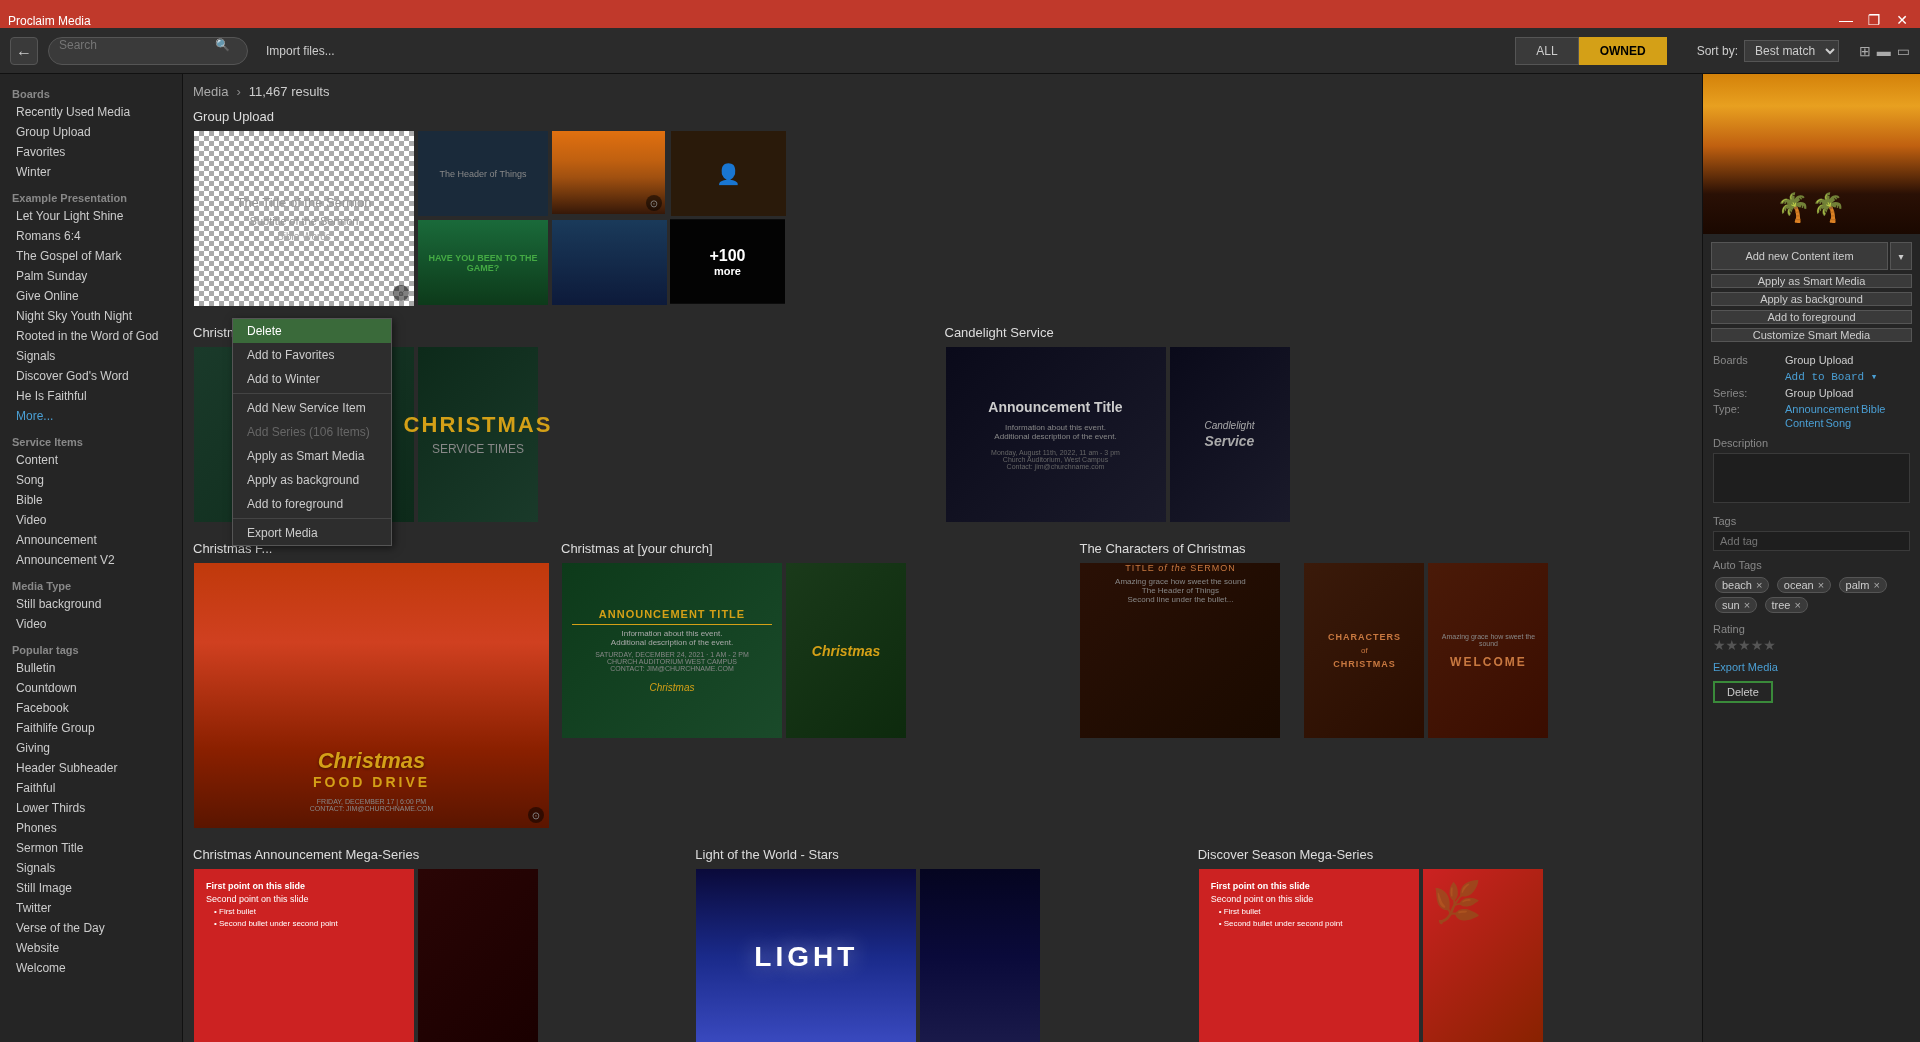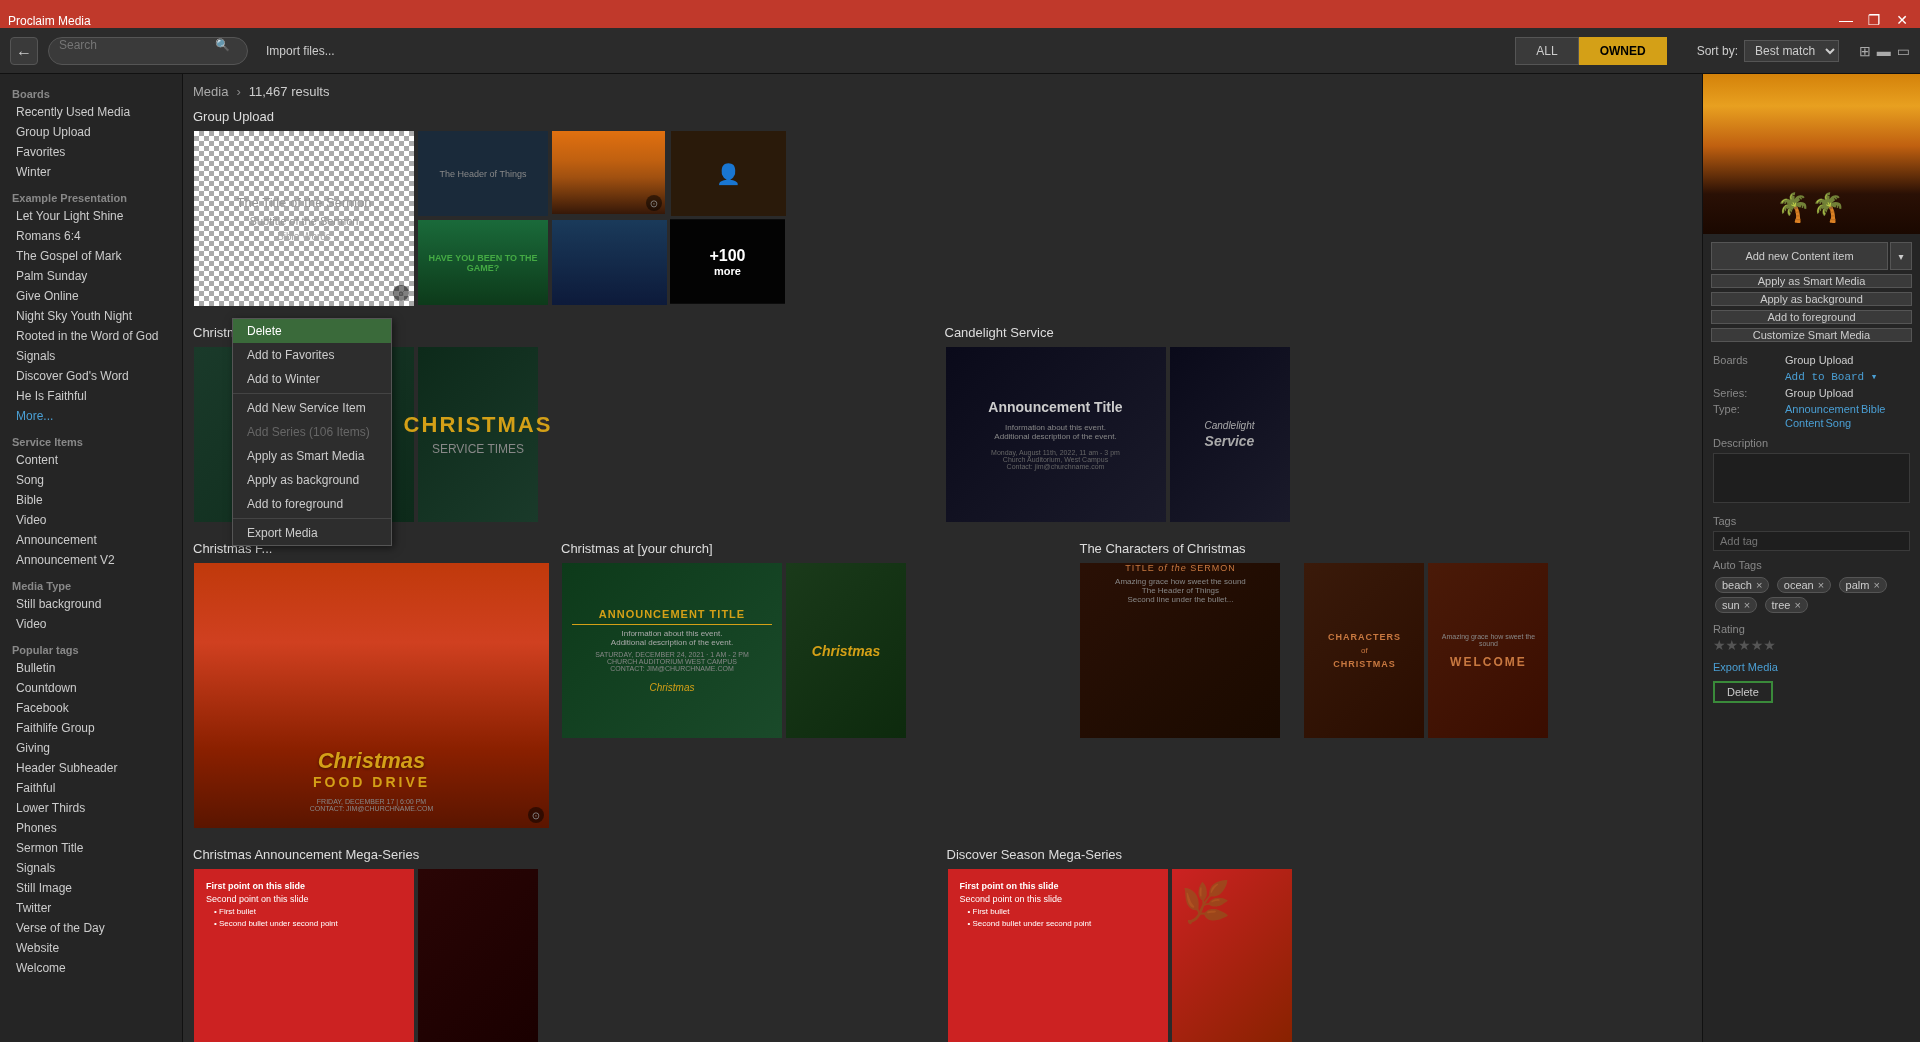--- a/index.html
+++ b/index.html
@@ -353,20 +353,33 @@
               <div style="color:white;font-size:8px;margin-left:8px;">• First bullet</div>
               <div style="color:white;font-size:8px;margin-left:8px;">• Second bullet under second point</div>
             </div>
           </div>
           <div class="media-thumb" style="width:120px;height:175px;">
             <div style="width:120px;height:175px;background:linear-gradient(135deg,#2a0505,#1a0000);"></div>
           </div>
         </div>
       </div>
 
+      <div class="group-section" style="flex:1;margin-bottom:0;">
+        <div class="group-title">Light of the World - Stars</div>
+        <div style="display:flex;gap:4px;">
+          <div class="media-thumb" style="width:220px;height:175px;">
+            <div style="width:220px;height:175px;background:linear-gradient(to bottom,#0a0a3a,#1a2a8a,#3a4ac0);display:flex;align-items:center;justify-content:center;">
+              <div style="color:white;font-size:28px;font-weight:bold;letter-spacing:4px;text-shadow:0 0 20px rgba(255,255,255,0.5);">LIGHT</div>
+            </div>
+          </div>
+          <div class="media-thumb" style="width:120px;height:175px;">
+            <div style="width:120px;height:175px;background:linear-gradient(to bottom,#050520,#0a0a3a,#1a1a4a);"></div>
+          </div>
+        </div>
+      </div>
 
       <div class="group-section" style="flex:1;margin-bottom:0;">
         <div class="group-title">Discover Season Mega-Series</div>
         <div style="display:flex;gap:4px;">
           <div class="media-thumb" style="width:220px;height:175px;">
             <div style="width:220px;height:175px;background:#cc2222;display:flex;flex-direction:column;justify-content:flex-start;padding:12px;gap:3px;">
               <div style="color:white;font-size:9px;font-weight:bold;">First point on this slide</div>
               <div style="color:white;font-size:9px;">Second point on this slide</div>
               <div style="color:white;font-size:8px;margin-left:8px;">• First bullet</div>
               <div style="color:white;font-size:8px;margin-left:8px;">• Second bullet under second point</div>

